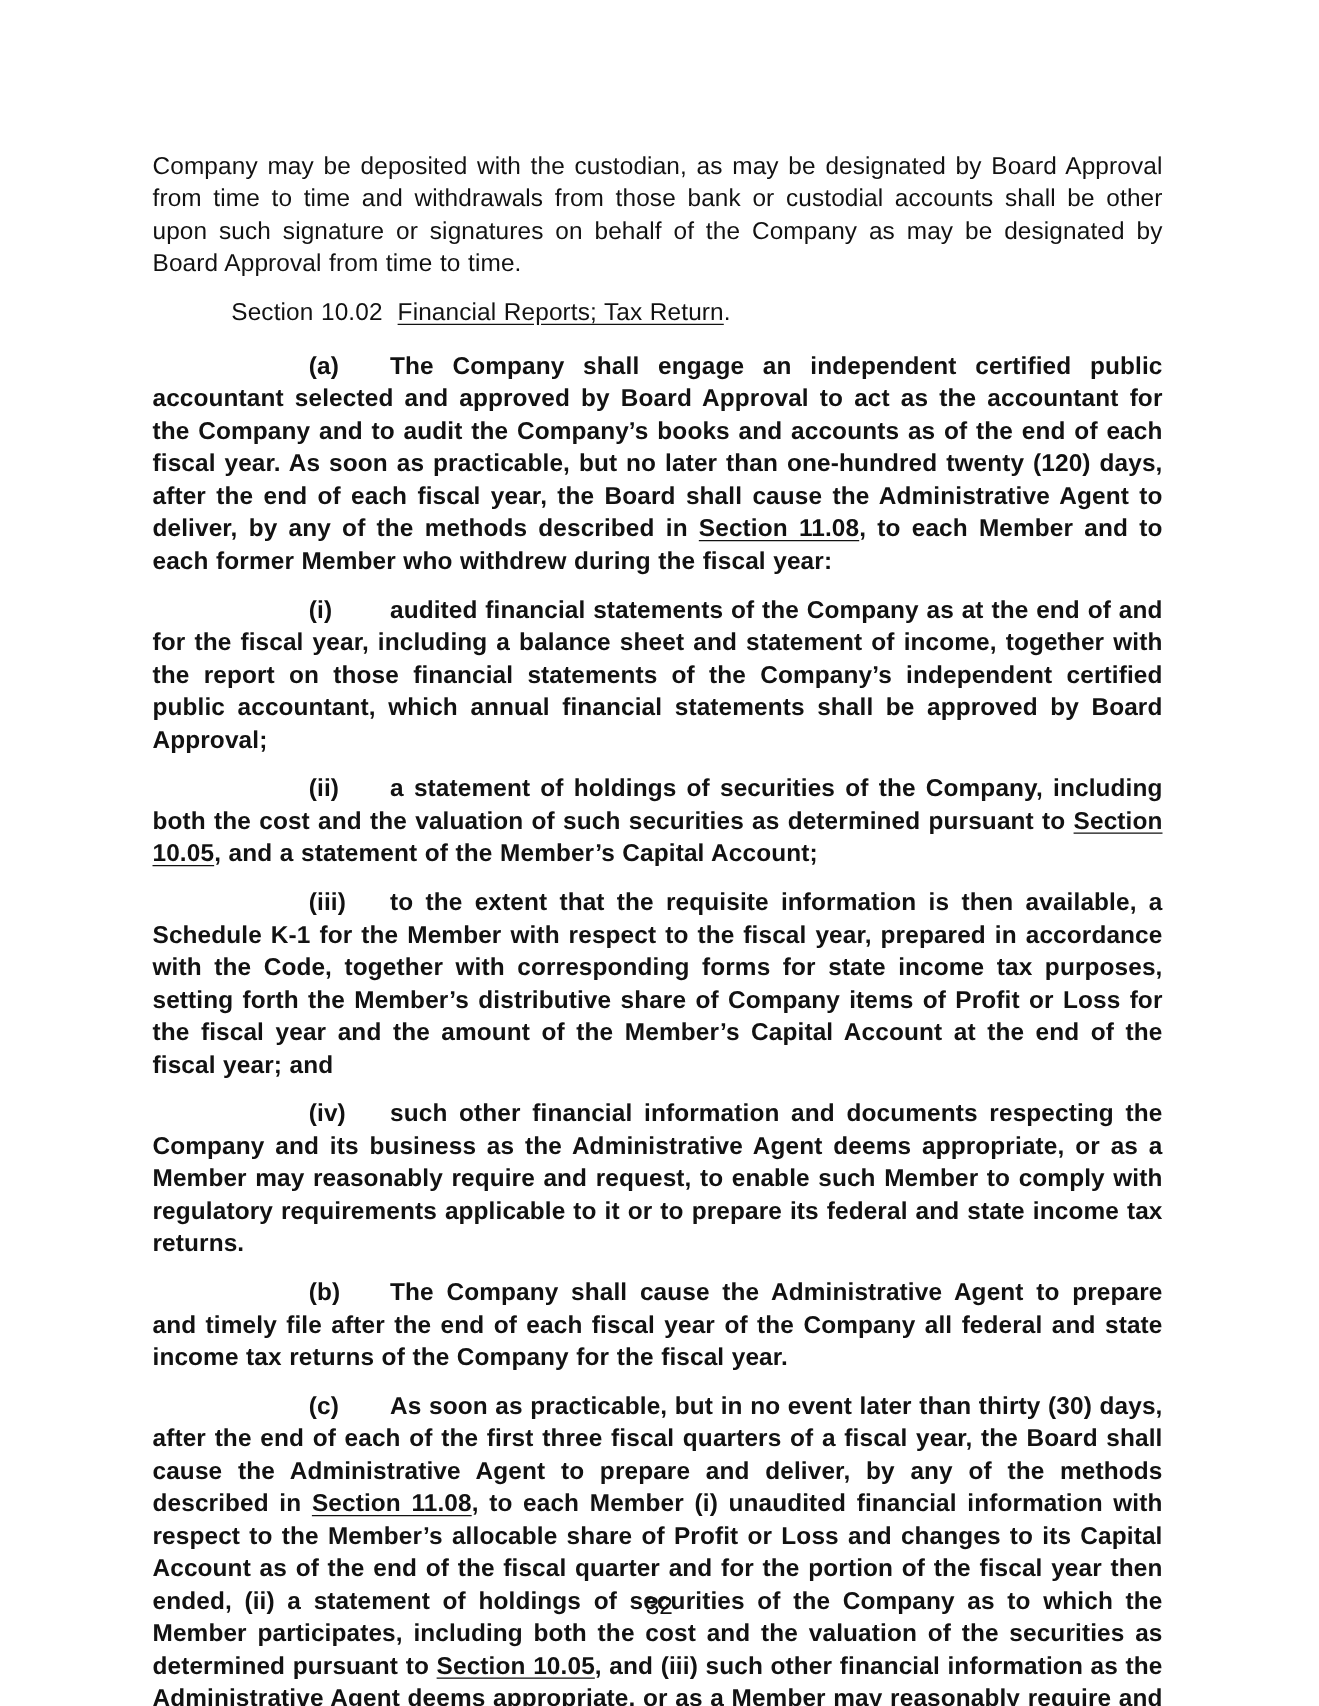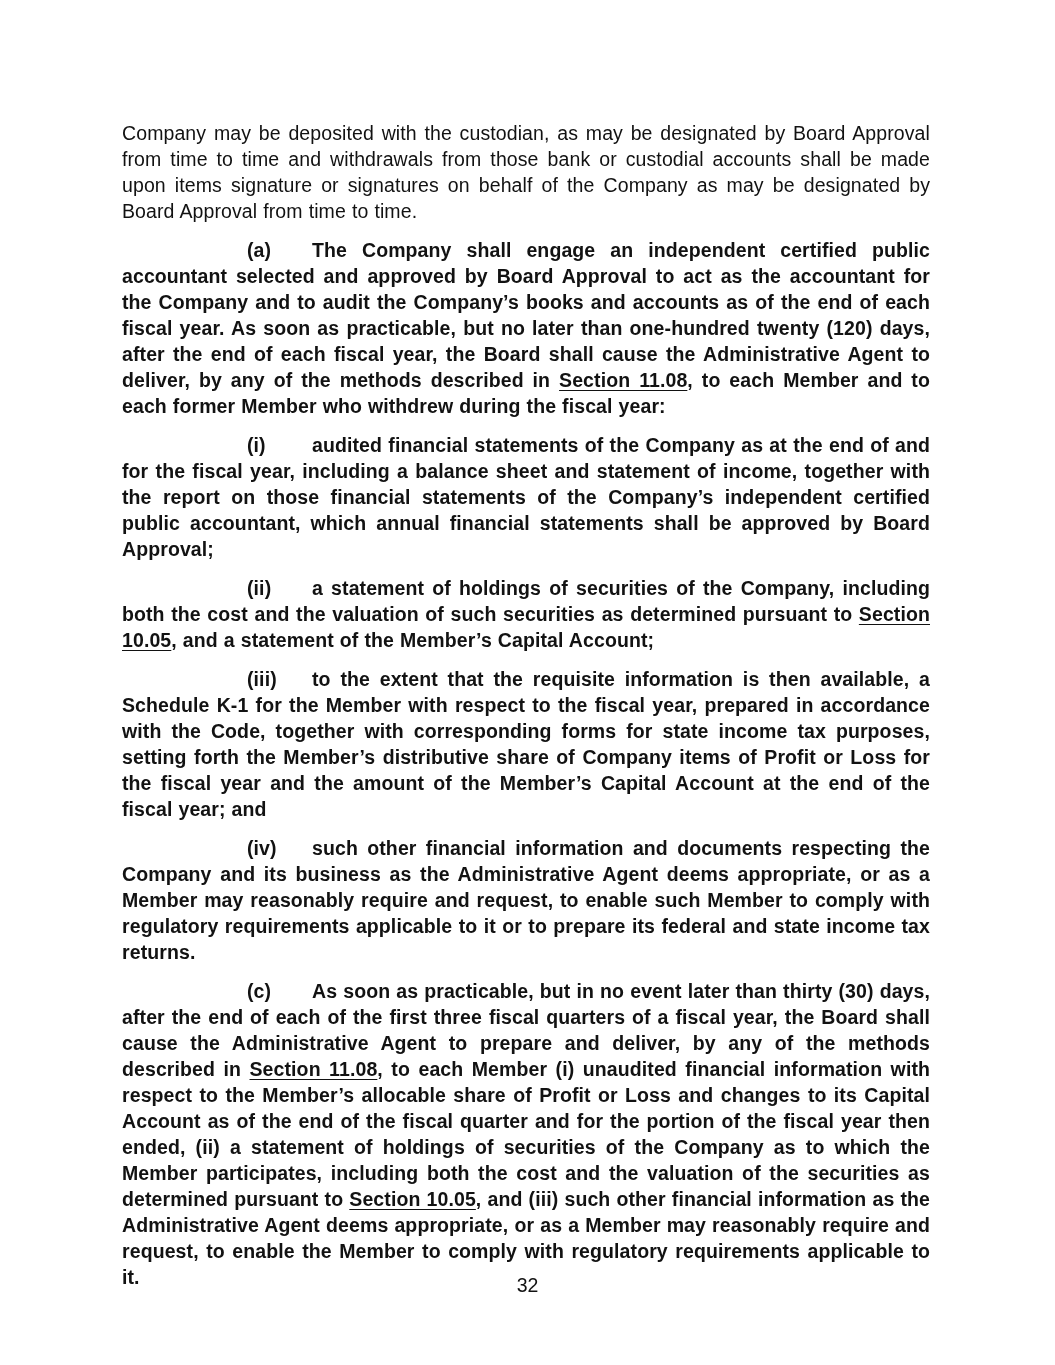--- a/index.html
+++ b/index.html
@@ -58,22 +58,24 @@
     font-size: 19.5px;
     line-height: 26px;
     color: #121212;
   }
 </style>
 </head>
 <body>
 
 <div class="page">
   <div class="content">
-      <p class="para body"><span class="">Company may be deposited with the custodian, as may be designated by Board Approval from time to time and withdrawals from those bank or custodial accounts shall be made upon items signature or signatures on behalf of the Company as may be designated by Board Approval from time to time.</span></p>
+      <p class="para body"><span class="">Company may be deposited with the custodian, as may be designated by Board Approval from time to time and withdrawals from those bank or custodial accounts shall be other upon such signature or signatures on behalf of the Company as may be designated by Board Approval from time to time.</span></p>
+      <p class="para heading"><span class="">Section 10.02&nbsp; </span><span class="uline">Financial Reports; Tax Return</span><span class="">.</span></p>
       <p class="para sub"><span class="plabel">(a)</span><span class="">The Company shall engage an independent certified public accountant selected and approved by Board Approval to act as the accountant for the Company and to audit the Company’s books and accounts as of the end of each fiscal year. As soon as practicable, but no later than one-hundred twenty (120) days, after the end of each fiscal year, the Board shall cause the Administrative Agent to deliver, by any of the methods described in </span><span class="uline">Section 11.08</span><span class="">, to each Member and to each former Member who withdrew during the fiscal year:</span></p>
       <p class="para sub"><span class="plabel">(i)</span><span class="">audited financial statements of the Company as at the end of and for the fiscal year, including a balance sheet and statement of income, together with the report on those financial statements of the Company’s independent certified public accountant, which annual financial statements shall be approved by Board Approval;</span></p>
       <p class="para sub"><span class="plabel">(ii)</span><span class="">a statement of holdings of securities of the Company, including both the cost and the valuation of such securities as determined pursuant to </span><span class="uline">Section 10.05</span><span class="">, and a statement of the Member’s Capital Account;</span></p>
       <p class="para sub"><span class="plabel">(iii)</span><span class="">to the extent that the requisite information is then available, a Schedule K-1 for the Member with respect to the fiscal year, prepared in accordance with the Code, together with corresponding forms for state income tax purposes, setting forth the Member’s distributive share of Company items of Profit or Loss for the fiscal year and the amount of the Member’s Capital Account at the end of the fiscal year; and</span></p>
       <p class="para sub"><span class="plabel">(iv)</span><span class="">such other financial information and documents respecting the Company and its business as the Administrative Agent deems appropriate, or as a Member may reasonably require and request, to enable such Member to comply with regulatory requirements applicable to it or to prepare its federal and state income tax returns.</span></p>
+      <p class="para sub"><span class="plabel">(b)</span><span class="">The Company shall cause the Administrative Agent to prepare and timely file after the end of each fiscal year of the Company all federal and state income tax returns of the Company for the fiscal year.</span></p>
       <p class="para sub"><span class="plabel">(c)</span><span class="">As soon as practicable, but in no event later than thirty (30) days, after the end of each of the first three fiscal quarters of a fiscal year, the Board shall cause the Administrative Agent to prepare and deliver, by any of the methods described in </span><span class="uline">Section 11.08</span><span class="">, to each Member (i) unaudited financial information with respect to the Member’s allocable share of Profit or Loss and changes to its Capital Account as of the end of the fiscal quarter and for the portion of the fiscal year then ended, (ii) a statement of holdings of securities of the Company as to which the Member participates, including both the cost and the valuation of the securities as determined pursuant to </span><span class="uline">Section 10.05</span><span class="">, and (iii) such other financial information as the Administrative Agent deems appropriate, or as a Member may reasonably require and request, to enable the Member to comply with regulatory requirements applicable to it.</span></p>
     </div>
   <div class="page-number">32</div>
 </div>
 
 </body></html>

